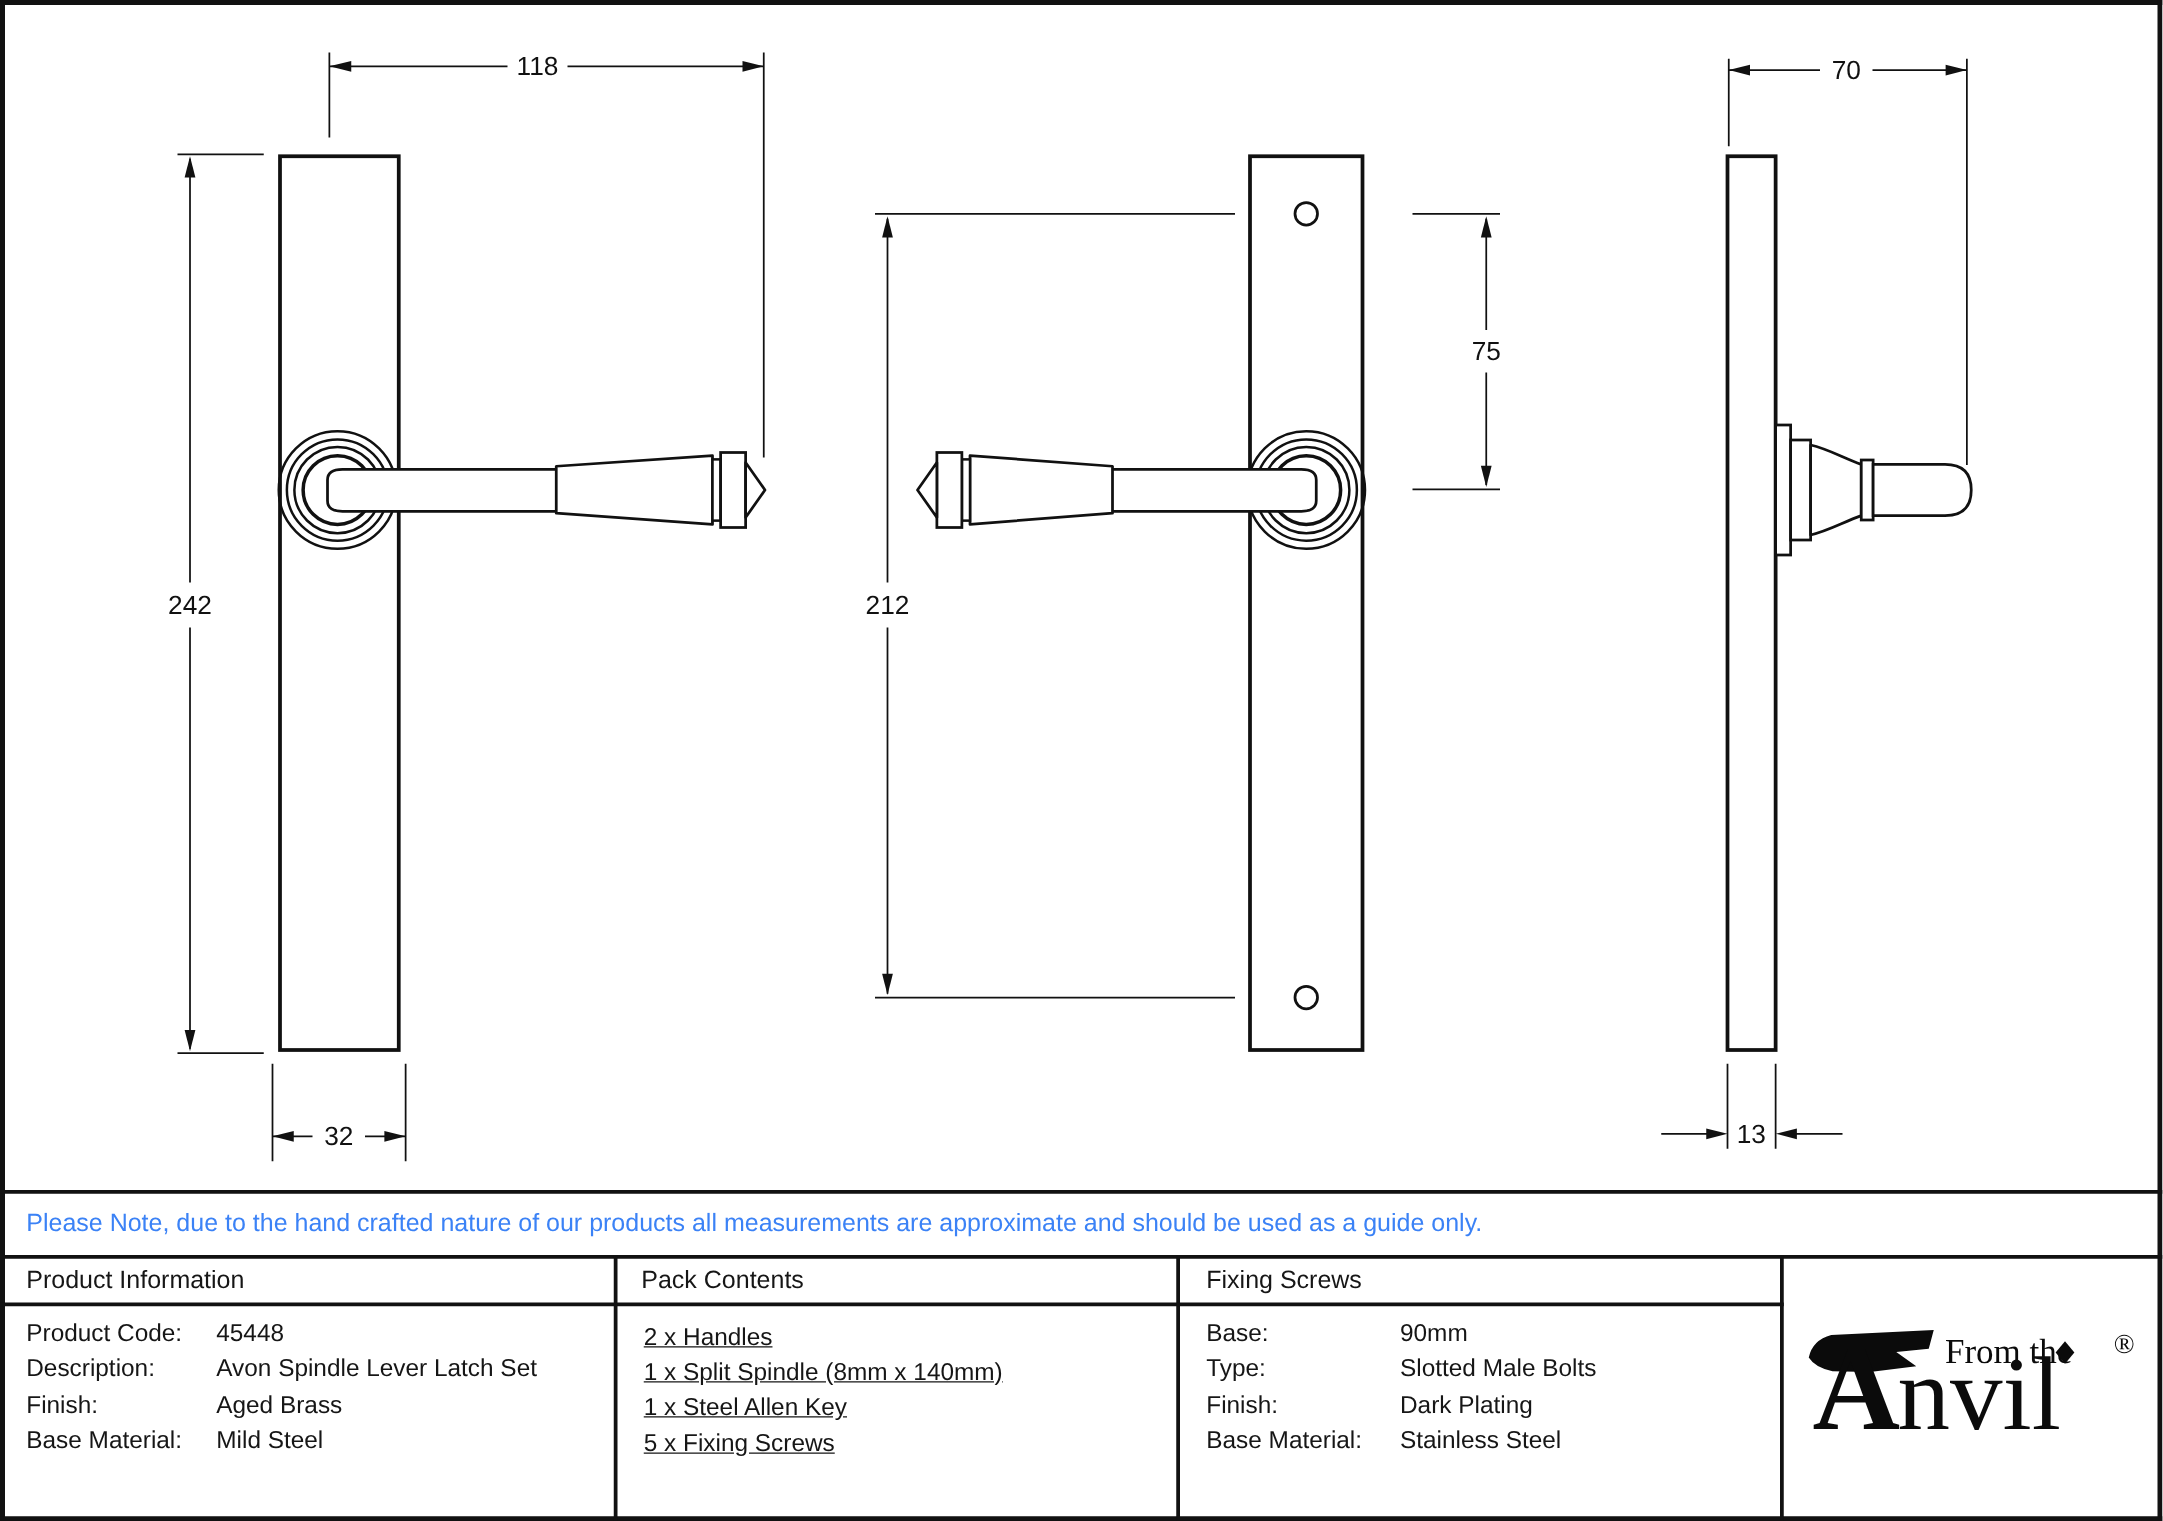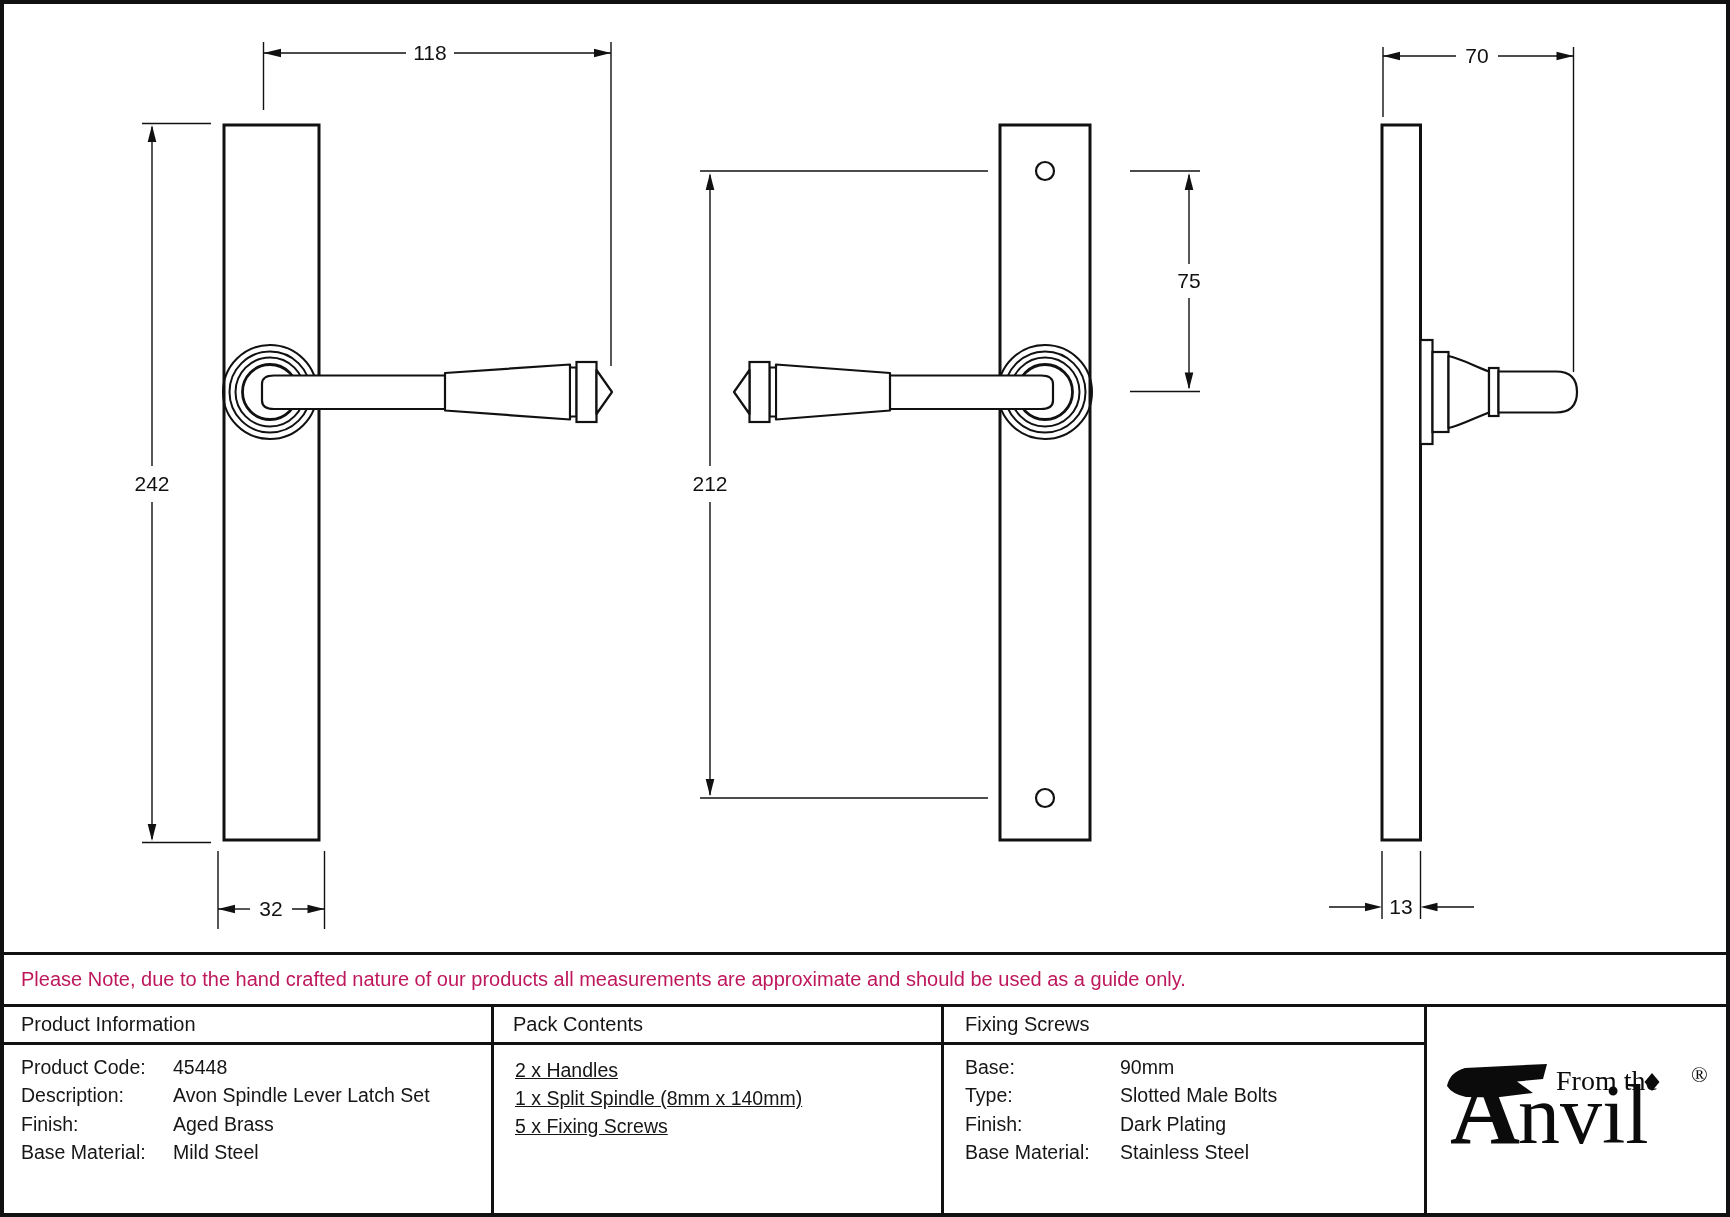--- a/index.html
+++ b/index.html
@@ -1,21 +1,21 @@
 <!DOCTYPE html>
 <html><head>
 <meta charset="utf-8">
 <style>
   html,body{margin:0;padding:0;background:#fff;}
   .sheet{position:relative;width:1730px;height:1217px;background:#fff;overflow:hidden;
          font-family:"Liberation Sans",sans-serif;color:#111;padding-left:25px;}
   .bline{position:absolute;background:#111;}
   .note-bar{position:absolute;left:0;top:955px;width:1730px;height:49px;
             display:flex;align-items:center;padding-left:21px;box-sizing:border-box;
-            font-size:20px;color:#be185d;}
+            font-size:20px;color:#3b82f6;}
   .hdr{position:absolute;top:1007px;height:35px;display:flex;align-items:center;
        font-size:20px;color:#161616;}
   .cell{position:absolute;top:1045px;bottom:6px;font-size:19.5px;color:#161616;}
   .kv{height:28.4px;display:flex;}
   .kv .k{display:inline-block;}
   .kv .v{display:inline-block;}
   .c1 .kv .k{width:152px;}
   .c3 .kv .k{width:155px;}
   .li{height:28.4px;display:flex;align-items:center;text-decoration:underline;}
   svg text{font-family:"Liberation Sans",sans-serif;fill:#111;}
@@ -191,20 +191,23 @@
   </div>
 
   <div class="cell c2" style="left:515px;width:418px;padding-top:11px;">
     <div class="li">
         <span>2 x Handles</span>
       </div>
     <div class="li">
         <span>1 x Split Spindle (8mm x 140mm)</span>
       </div>
     <div class="li">
+        <span>1 x Steel Allen Key</span>
+      </div>
+    <div class="li">
         <span>5 x Fixing Screws</span>
       </div>
   </div>
 
   <div class="cell c3" style="left:965px;width:450px;padding-top:11px;">
     <div class="kv">
       <span class="k">Base:</span>
       <span class="v">90mm</span>
     </div>
     <div class="kv">

